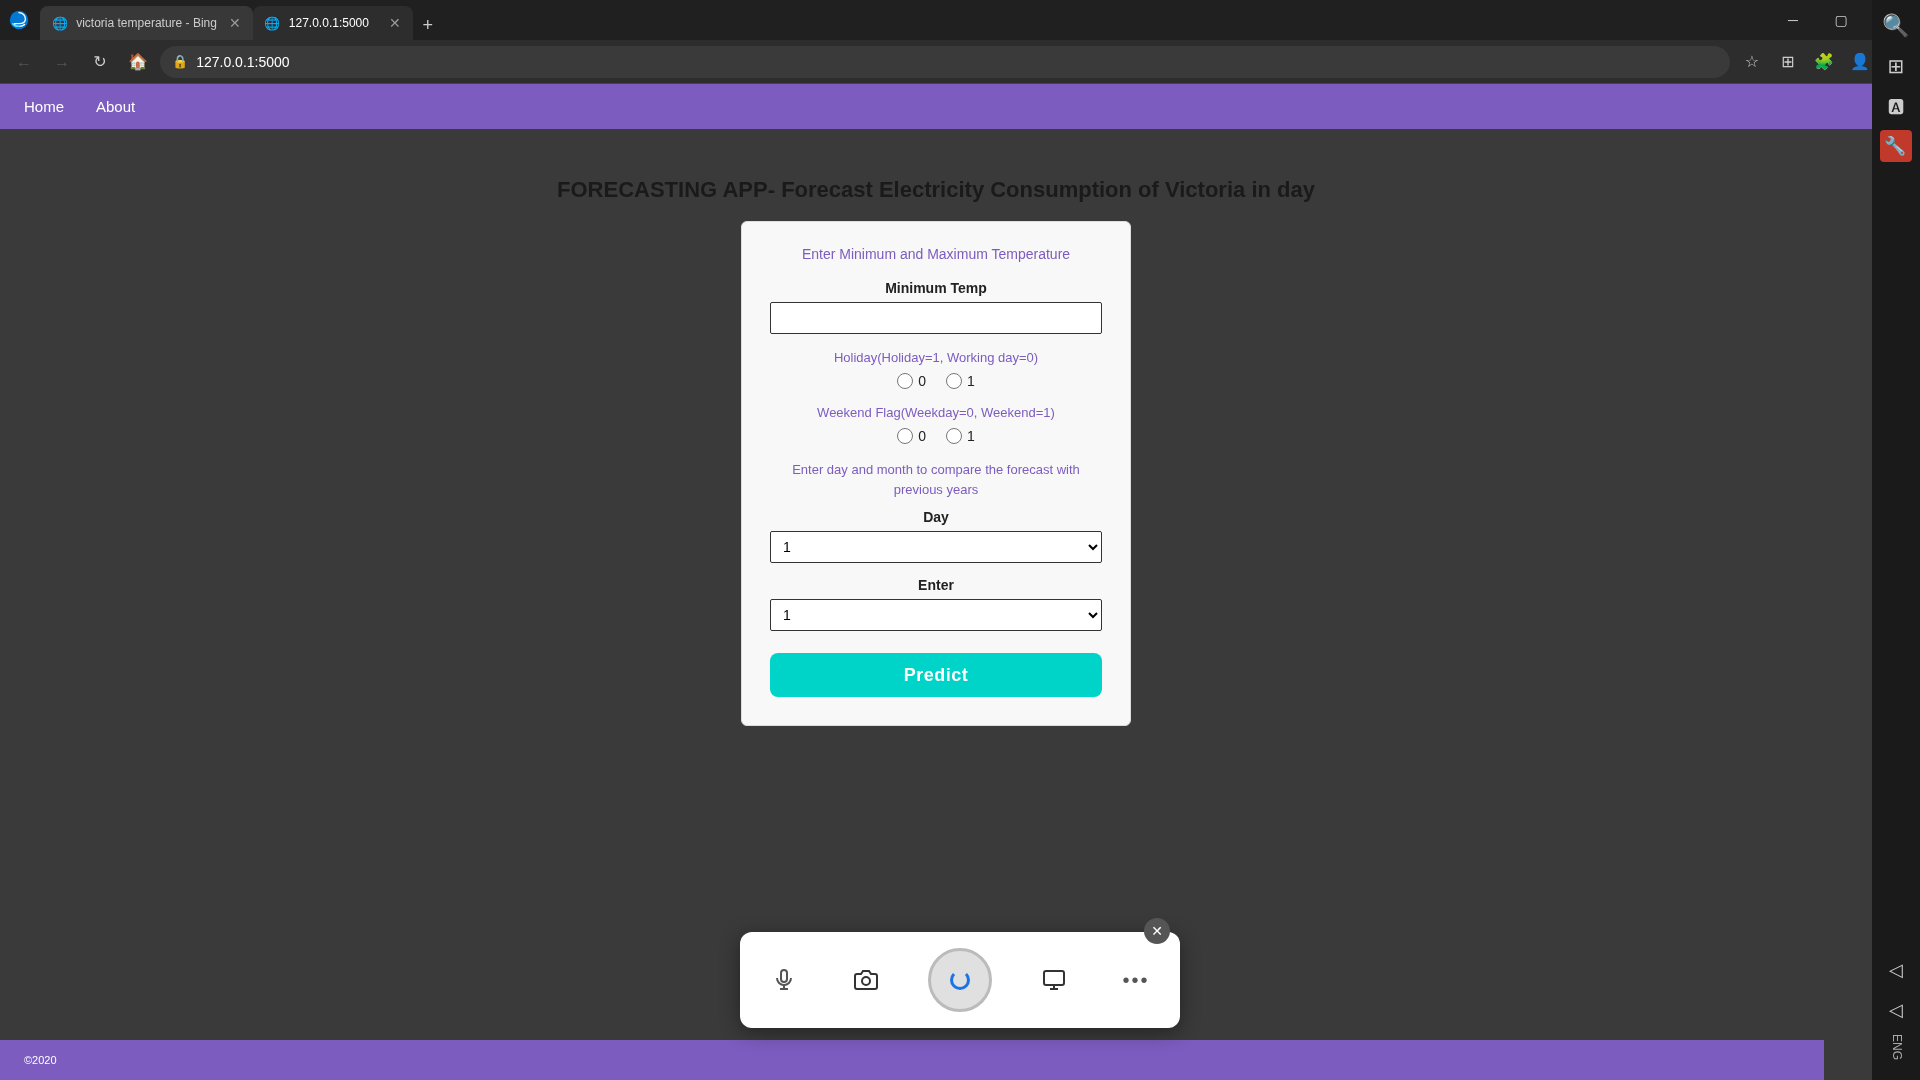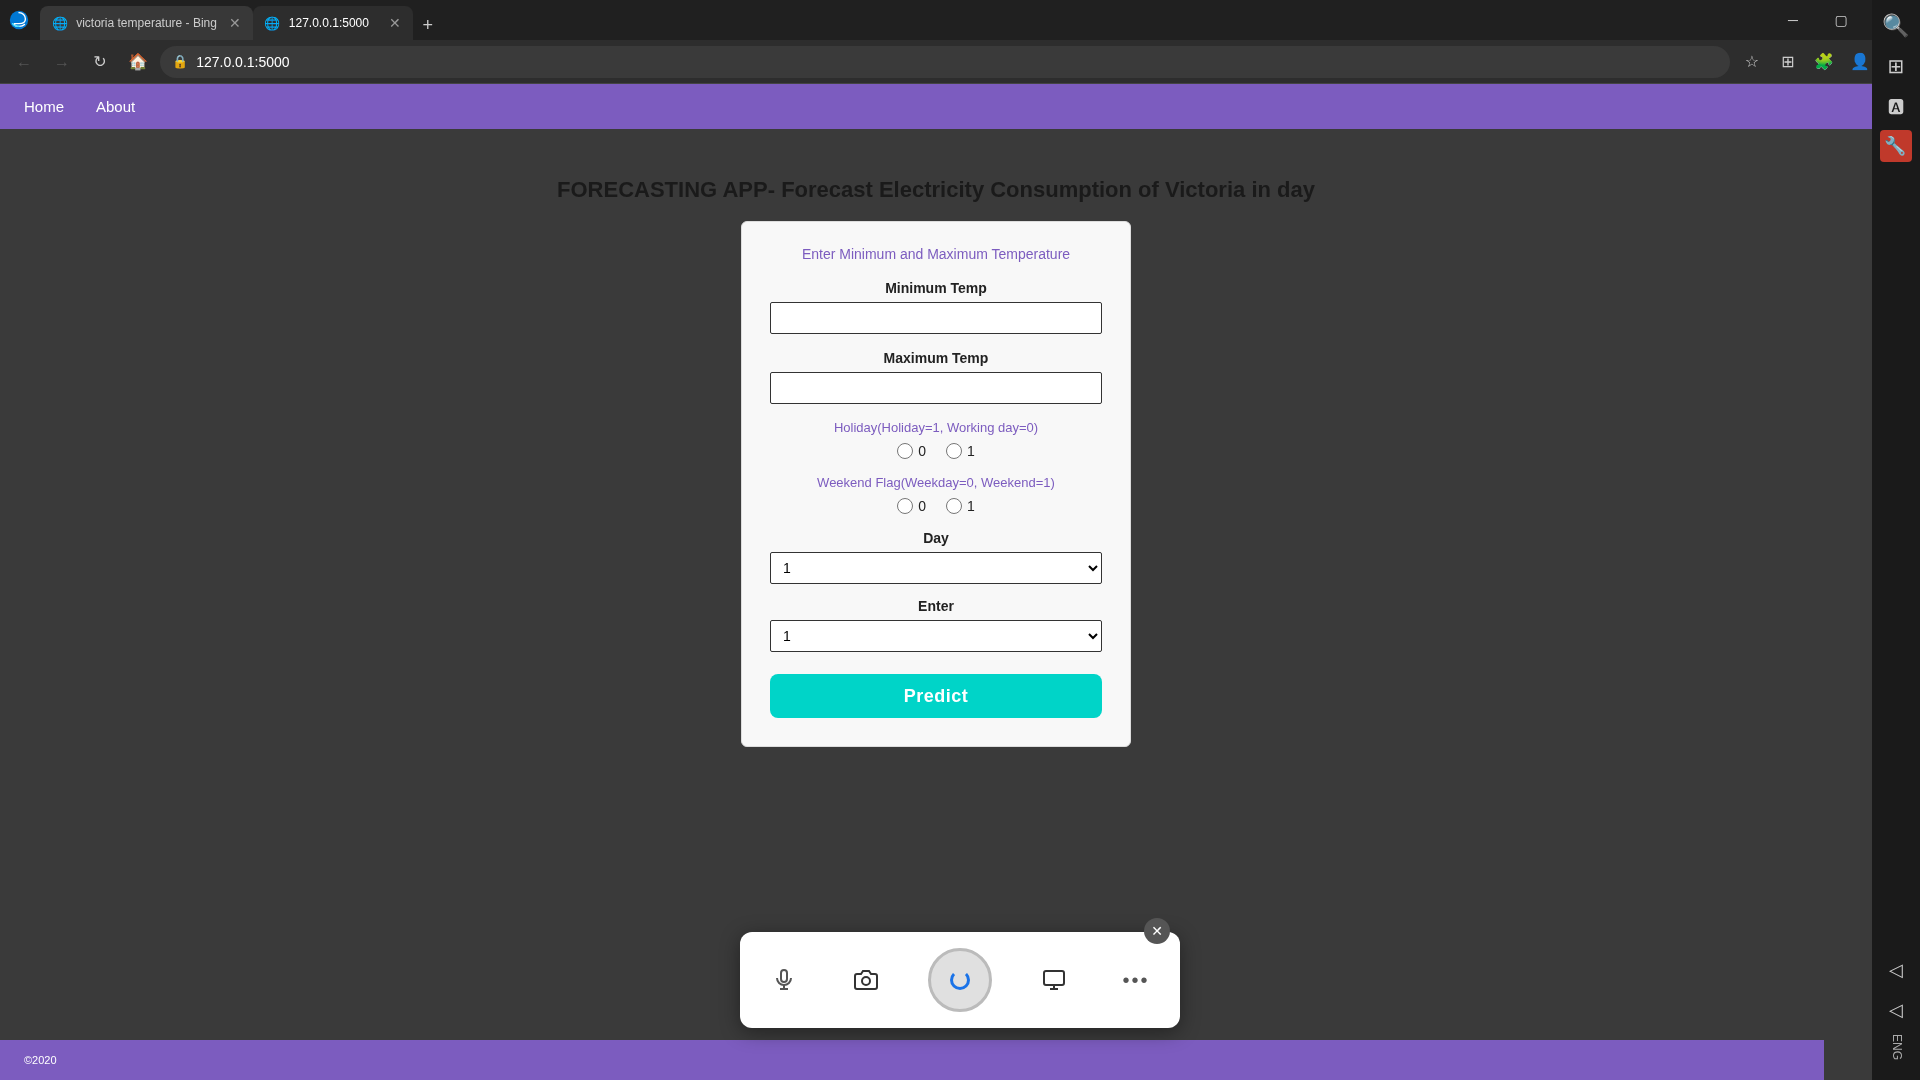--- a/index.html
+++ b/index.html
@@ -504,24 +504,20 @@
 
       <div class="form-subtitle">Enter Minimum and Maximum Temperature</div>
 
       
       <div class="form-group">
         <label class="form-label">Minimum Temp</label>
         <input class="form-input" type="text" style="">
       </div>
 
       
-      <div class="form-group">
-        <label class="form-label">Maximum Temp</label>
-        <input class="form-input" type="text" style="">
-      </div>
 
       
       <div class="form-group">
         <div class="radio-group-label">Holiday(Holiday=1, Working day=0)</div>
         <div class="radio-group">
           <label class="radio-option">
             <input type="radio" name="holiday" value="0" style="">
             <span>0</span>
           </label>
           <label class="radio-option">
@@ -540,20 +536,21 @@
             <span>0</span>
           </label>
           <label class="radio-option">
             <input type="radio" name="weekend" value="1" style="">
             <span>1</span>
           </label>
         </div>
       </div>
 
       
+      <div class="day-month-label-group">Enter day and month to compare the forecast with previous years</div>
 
       
       <div class="select-group">
         <label class="select-label">Day</label>
         <select class="form-select">
           <option value="1" selected="">1</option>
           <option value="2">2</option>
           <option value="3">3</option>
           <option value="4">4</option>
           <option value="5">5</option>

